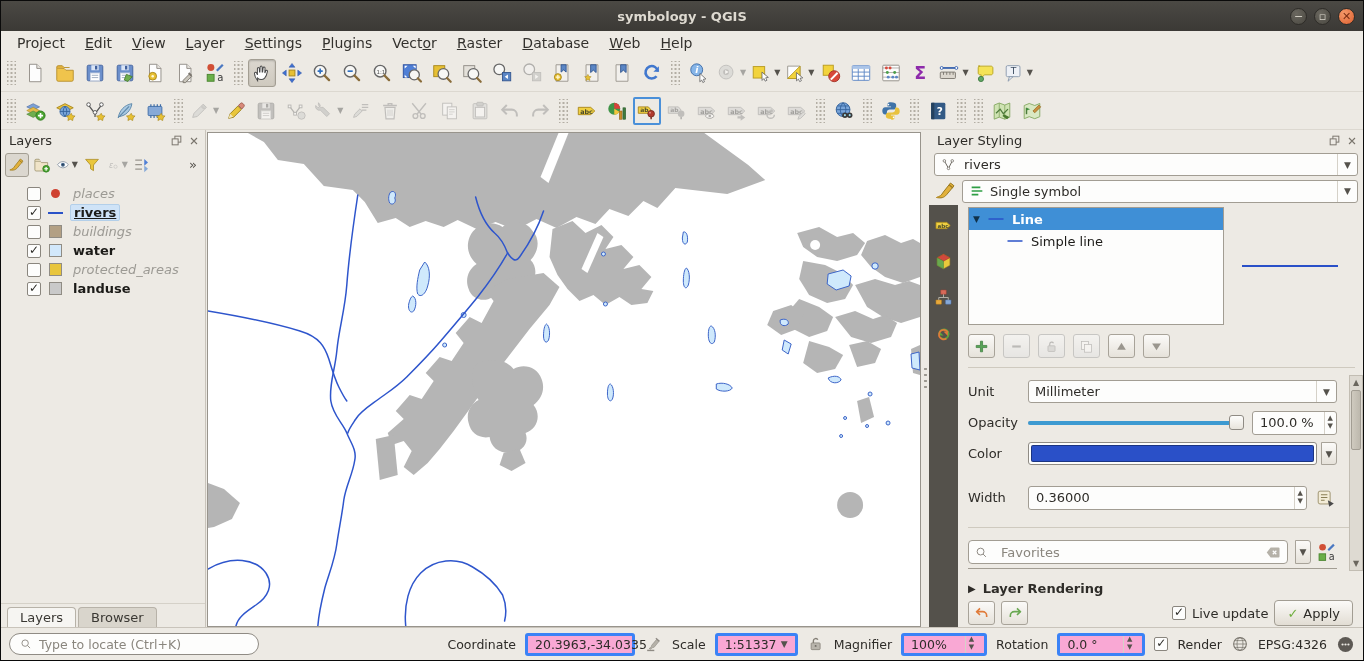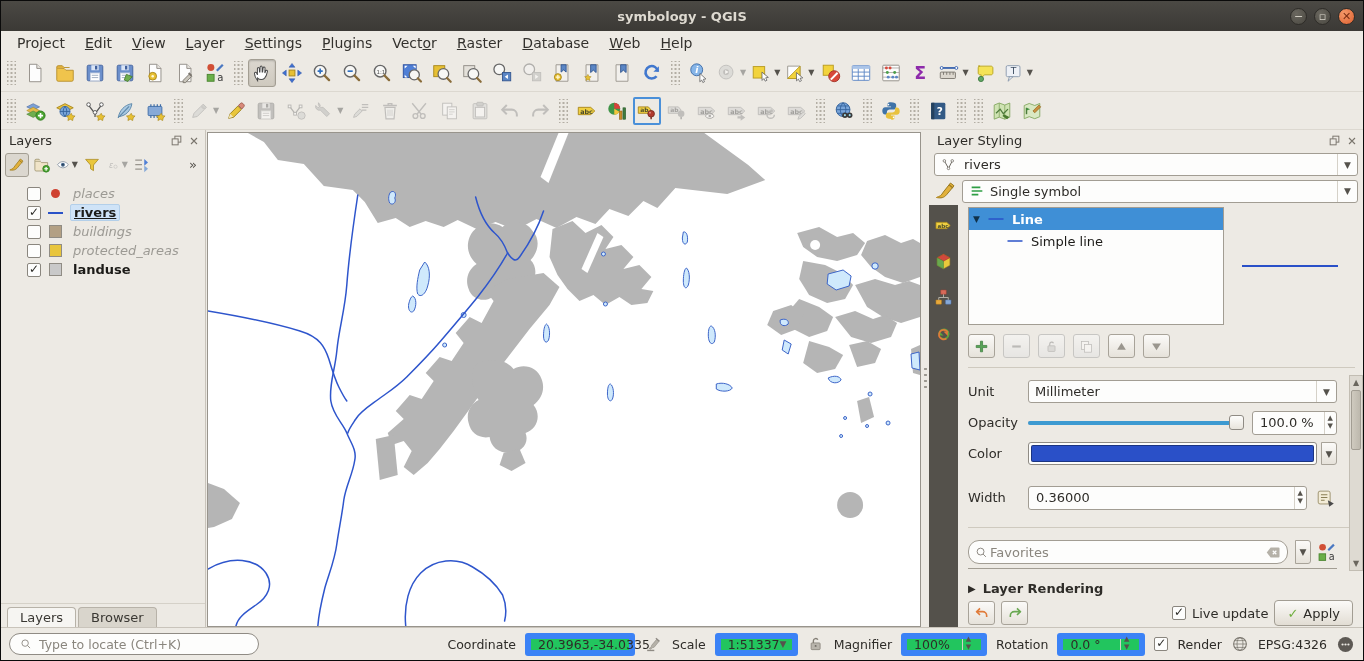--- a/index.html
+++ b/index.html
@@ -93,33 +93,33 @@
   .spinbox{display:flex;align-items:center;background:#fdfdfc;border:1px solid #a29d93;border-radius:3px;height:24px;padding-left:7px;}
   .spin-arrows{margin-left:auto;display:flex;flex-direction:column;justify-content:center;border-left:1px solid #d5d1c8;height:100%;padding:0 3px;font-size:7px;color:#55524c;line-height:1.1;}
   .color-row-btn{flex:1;height:23px;border:1px solid #8f8b84;border-radius:3px;padding:2px;background:#fdfdfc;display:flex;}
   .color-chip{flex:1;border-radius:2px;border:1px solid rgba(0,0,0,.35);}
   .mini-dd{width:16px;height:23px;display:flex;align-items:center;justify-content:center;background:linear-gradient(#fbfaf8,#e6e2da);border:1px solid #a8a399;border-radius:0 3px 3px 0;font-size:9px;color:#55524c;margin-left:2px;}
   .vscroll{position:absolute;right:0;top:170px;width:14px;height:196px;background:#dedad2;border:1px solid #c2bdb3;display:flex;flex-direction:column;}
   .vscroll .varr{height:13px;display:flex;align-items:center;justify-content:center;font-size:8px;color:#6a665e;}
   .vscroll .vthumb{flex:0 0 60px;margin:1px;background:linear-gradient(90deg,#cfcabf,#bdb8ad);border:1px solid #a29d93;border-radius:2px;}
   .vscroll .vspace{flex:1;}
   .fav-row{display:flex;align-items:center;gap:5px;margin:4px 18px 2px 0;}
-  .searchbox{flex:1;display:flex;align-items:center;gap:1px;background:#fdfdfc;border:1px solid #a29d93;border-radius:11px;height:24px;padding:0 5px;}
+  .searchbox{flex:1;display:flex;align-items:center;gap:12px;background:#fdfdfc;border:1px solid #a29d93;border-radius:4px;height:24px;padding:0 5px;}
   .searchbox .ph{color:#8a867e;}
   .thin-list{height:10px;background:#fdfdfc;border:1px solid #a29d93;border-bottom:none;margin:2px 18px 0 0;}
   .lr-row{display:flex;align-items:center;gap:7px;margin-top:12px;font-weight:bold;}
   .lr-row .tri{font-size:10px;color:#2e2c28;}
   .sp-bottom{margin-top:auto;display:flex;align-items:center;gap:6px;padding:4px 2px 2px 0;}
   .sp-bottom .chk-row{margin-left:auto;display:flex;align-items:center;gap:6px;}
   .apply-btn{display:flex;align-items:center;gap:5px;height:26px;padding:0 12px;background:linear-gradient(#fbfaf8,#e2ddd4);border:1px solid #a29d93;border-radius:4px;font-size:13px;color:#2e2c28;}
   .apply-btn .chk{color:#6fae3e;font-weight:bold;}
   
   .statusbar{height:33px;flex:0 0 auto;background:#edeae4;border-top:1px solid #c9c4bb;display:flex;align-items:center;gap:9px;padding:0 8px;font-size:12.5px;color:#2e2c28;}
   .locator{width:250px;height:22px;border:1px solid #8f8b84;border-radius:11px;background:#fdfdfc;display:flex;align-items:center;gap:6px;padding:0 9px;color:#8a867e;}
-  .sb-val{background:#22c55e;border:6px solid #3b82f6;border-radius:3px;height:23px;display:flex;align-items:center;padding:0 7px;}
+  .sb-val{background:#f9a8d4;border:3px solid #3b82f6;border-radius:3px;height:23px;display:flex;align-items:center;padding:0 7px;}
   .sb-combo{width:83px;}
   .sb-spin{display:flex;align-items:center;}
 </style>
 </head>
 <body>
 
 <div class="window">
 
   <div class="titlebar">
     <div class="win-title">symbology - QGIS</div>
@@ -717,20 +717,27 @@
             <span class="lname bold selected uline">rivers</span>
           </div>
           <div class="lrow">
             <span class="cb"></span>
             <span class="lsym">
               <span class="fl" style="background: rgb(179, 160, 132);"></span>
             </span>
             <span class="lname muted">buildings</span>
           </div>
           <div class="lrow">
+            <span class="cb checked"></span>
+            <span class="lsym">
+              <span class="fl" style="background: rgb(210, 232, 251);"></span>
+            </span>
+            <span class="lname bold">water</span>
+          </div>
+          <div class="lrow">
             <span class="cb"></span>
             <span class="lsym">
               <span class="fl" style="background: rgb(232, 197, 60);"></span>
             </span>
             <span class="lname muted">protected_areas</span>
           </div>
           <div class="lrow">
             <span class="cb checked"></span>
             <span class="lsym">
               <span class="fl" style="background: rgb(201, 201, 201);"></span>

